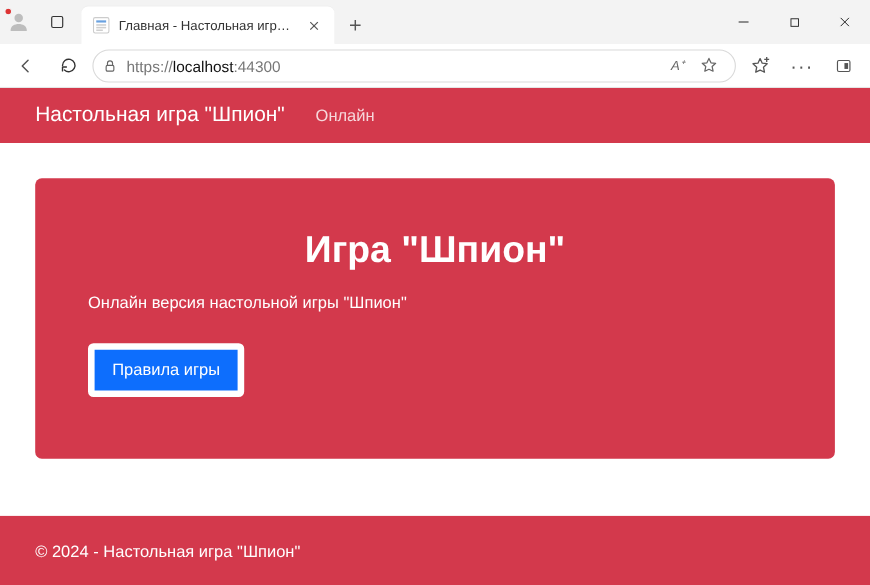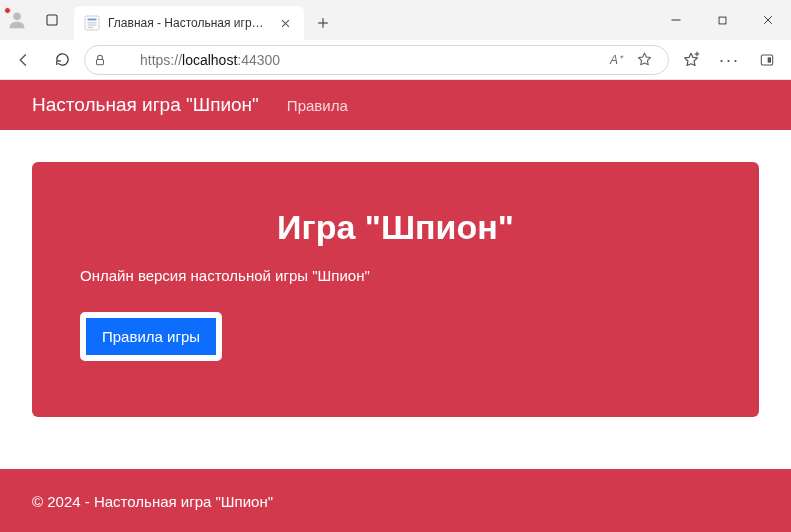--- a/index.html
+++ b/index.html
@@ -18,21 +18,21 @@
   .tab .tab-title { flex: 1; font-size: 12px; color: #333; white-space: nowrap; overflow: hidden; text-overflow: ellipsis; }
   .tab .tab-close { width: 18px; height: 18px; display: flex; align-items: center; justify-content: center; color: #555; border-radius: 3px; }
   .newtab { width: 30px; height: 30px; display:flex; align-items:center; justify-content:center; color:#555; margin-left:4px; margin-top:5px; border-radius:4px; }
   .titlebar-right { margin-left: auto; display:flex; }
   .win-btn { width: 46px; height: 40px; display:flex; align-items:center; justify-content:center; color:#222; }
 
   .addrbar { display:flex; align-items:center; height: 40px; background:#fff; border-bottom:1px solid #e5e5e5; padding: 0 8px; gap:6px; }
   .addr-btn { width:32px; height:32px; display:flex; align-items:center; justify-content:center; color:#555; border-radius:4px; }
   .addr-input { flex:1; height:30px; border:1px solid #d9d9d9; border-radius:15px; display:flex; align-items:center; padding:0 8px; gap:8px; background:#fff; }
   .addr-input .lock { color:#666; display:flex; align-items:center; }
-  .url { font-size:14px; color:#777; white-space:nowrap;margin-left:25px; }
+  .url { font-size:14px; color:#777; white-space:nowrap; }
   .url .host { color:#111; }
   .addr-right { display:flex; align-items:center; gap:2px; margin-left:auto; }
   .addr-right .addr-btn { color:#666; }
   .dots { font-size:18px; letter-spacing:1px; line-height:1; color:#555; }
 
   
   .viewport { flex:1; background:#fff; overflow:hidden; position:relative; display:flex; flex-direction:column; }
 
   .navbar { background:#d3394c; color:#fff; display:flex; align-items:center; padding: 14px 32px; gap:28px; }
   .brand { font-size:19px; color:#fff; }
@@ -164,21 +164,21 @@
           <rect x="3.5" y="4.5" width="17" height="15" rx="2"></rect>
           <rect x="13" y="8" width="5" height="8" fill="#555" stroke="none"></rect>
         </svg>
     </div>
   </div>
 
   <div class="viewport">
 
     <div class="navbar">
       <a class="brand">Настольная игра "Шпион"</a>
-      <a class="navlink">Правила</a>
+      <a class="navlink">Онлайн</a>
     </div>
 
     <div class="container">
       <div class="jumbo">
         <h1>Игра "Шпион"</h1>
         <p>Онлайн версия настольной игры "Шпион"</p>
         <a class="btn-primary">Правила игры</a>
       </div>
     </div>
 

